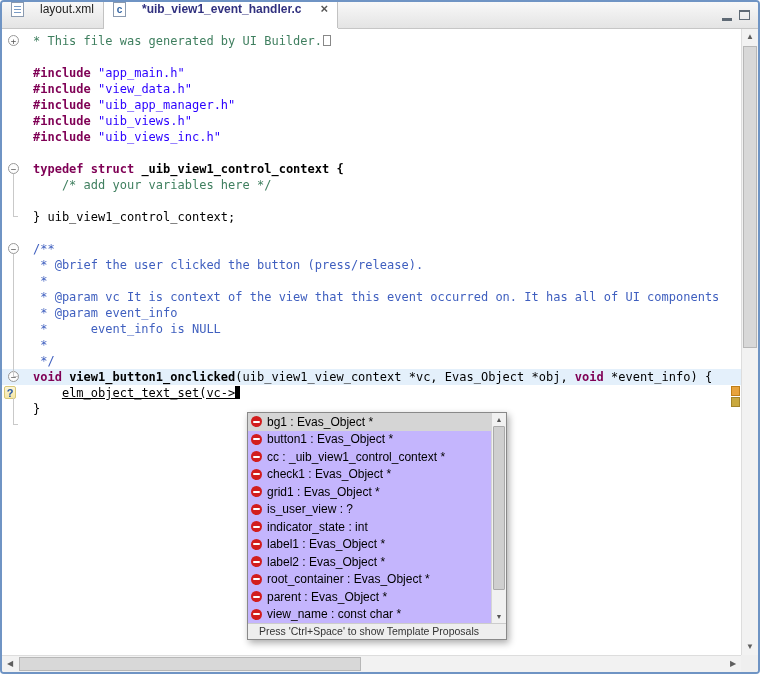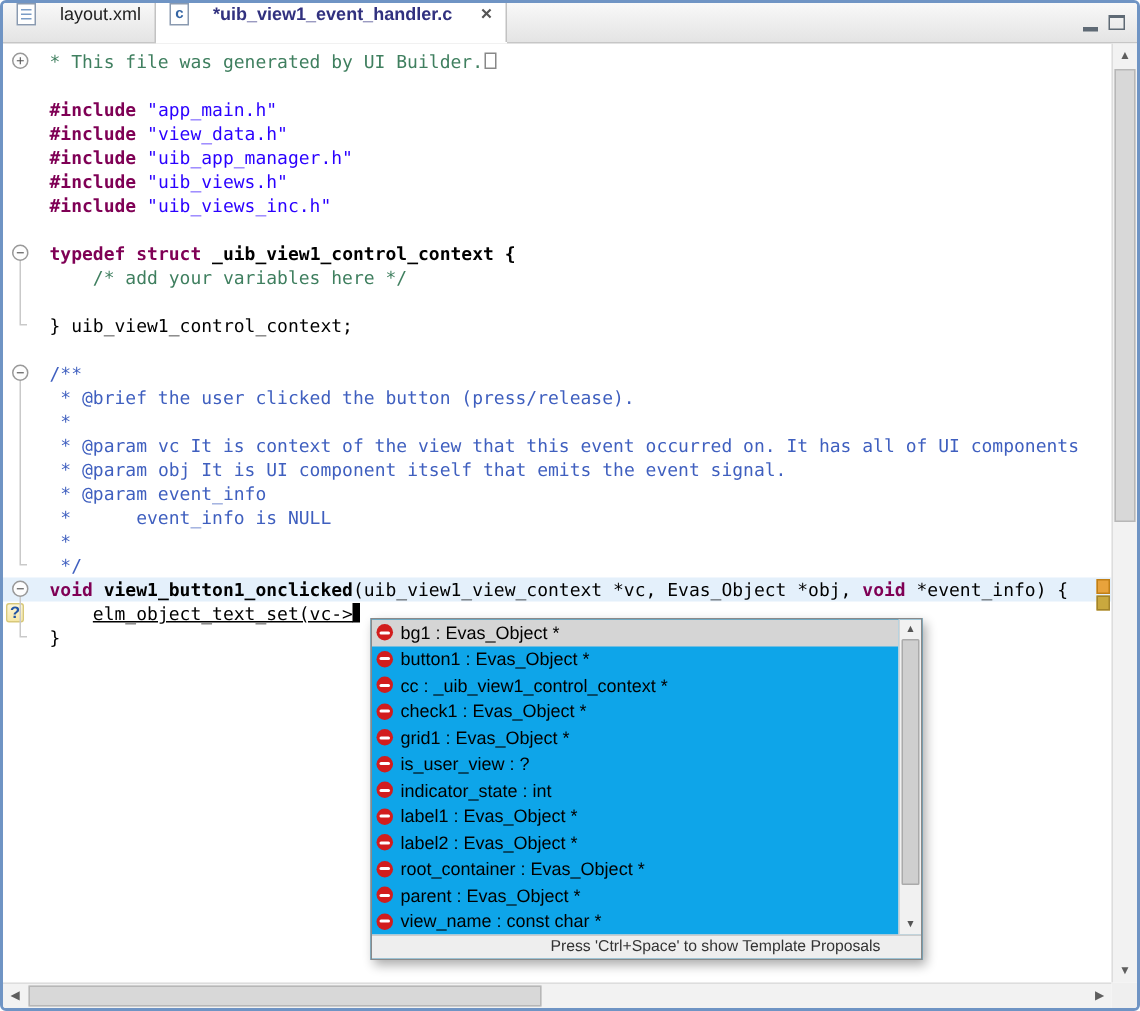--- a/index.html
+++ b/index.html
@@ -52,21 +52,21 @@
   .fguides{position:absolute;top:0;left:0;width:31px;height:100%;pointer-events:none}
   .fguide{position:absolute;left:11px;width:1px;background:#c9c9c9}
   .ftick{position:absolute;left:11px;width:5px;height:1px;background:#c9c9c9}
 
   
   .ovm{position:absolute;width:7px;height:8px;right:18px;z-index:2}
   .ovm1{top:384px;background:var(--marker-orange,#e8a33c);border:1px solid #c07f17}
   .ovm2{top:395px;background:var(--marker-gold,#c9a83e);border:1px solid #a3842a}
 
   
-  .popup{position:absolute;left:245px;top:410px;width:368px;height:228px;background:#0ea5e9;
+  .popup{position:absolute;left:245px;top:410px;width:260px;height:228px;background:#c4b5fd;
     border:1px solid #898989;box-shadow:2px 3px 7px rgba(0,0,0,.33);box-sizing:border-box;z-index:6}
   .pp-list{position:absolute;top:0;left:0;right:15px;bottom:16px;overflow:hidden}
   .pp-item{display:flex;align-items:center;height:17.5px;padding-left:3px;gap:5px;
     font-size:12px;white-space:pre;color:#000}
   .pp-item.sel{background:var(--sel-bg,#d5d5d5)}
   .ppicon{width:11px;height:11px;border-radius:50%;background:var(--icon-red,#d21d1d);
     position:relative;flex:0 0 11px}
   .ppdash{position:absolute;left:2px;top:4.5px;width:7px;height:2px;background:#fff;border-radius:1px}
   .pp-scroll{position:absolute;top:0;right:0;width:15px;bottom:16px;background:#f1f1f1;
     border-left:1px solid #d5d5d5;box-sizing:border-box}
@@ -131,21 +131,20 @@
         <div class="line"><span class="foldcol"></span><span class="txt">&nbsp;</span></div>
         <div class="line"><span class="foldcol"><span class="fcirc">−</span></span><span class="txt"><span class="sg-k">typedef</span><span class="sg-p"> </span><span class="sg-k">struct</span><span class="sg-b"> _uib_view1_control_context {</span></span></div>
         <div class="line"><span class="foldcol"></span><span class="txt"><span class="sg-c2">    /* add your variables here */</span></span></div>
         <div class="line"><span class="foldcol"></span><span class="txt">&nbsp;</span></div>
         <div class="line"><span class="foldcol"></span><span class="txt"><span class="sg-p">} uib_view1_control_context;</span></span></div>
         <div class="line"><span class="foldcol"></span><span class="txt">&nbsp;</span></div>
         <div class="line"><span class="foldcol"><span class="fcirc">−</span></span><span class="txt"><span class="sg-c1">/**</span></span></div>
         <div class="line"><span class="foldcol"></span><span class="txt"><span class="sg-c1"> * @brief the user clicked the button (press/release).</span></span></div>
         <div class="line"><span class="foldcol"></span><span class="txt"><span class="sg-c1"> *</span></span></div>
         <div class="line"><span class="foldcol"></span><span class="txt"><span class="sg-c1"> * @param </span><span class="sg-c1u">vc</span><span class="sg-c1"> It is context of the view that this event occurred on. It has all of UI components</span></span></div>
-        <div class="line"><span class="foldcol"></span><span class="txt"><span class="sg-c1"> * @param </span><span class="sg-c1u">obj</span><span class="sg-c1"> It is UI component itself that emits the event signal.</span></span></div>
         <div class="line"><span class="foldcol"></span><span class="txt"><span class="sg-c1"> * @param event_info</span></span></div>
         <div class="line"><span class="foldcol"></span><span class="txt"><span class="sg-c1"> *      event_info is NULL</span></span></div>
         <div class="line"><span class="foldcol"></span><span class="txt"><span class="sg-c1"> *</span></span></div>
         <div class="line"><span class="foldcol"></span><span class="txt"><span class="sg-c1"> */</span></span></div>
         <div class="line cur"><span class="foldcol"><span class="fcirc">−</span></span><span class="txt"><span class="sg-k">void</span><span class="sg-b"> view1_button1_onclicked</span><span class="sg-p">(uib_view1_view_context *vc, Evas_Object *obj, </span><span class="sg-k">void</span><span class="sg-p"> *event_info) {</span></span></div>
         <div class="line"><span class="foldcol"><span class="qmark">?</span></span><span class="txt"><span class="sg-p">    </span><span class="sg-ul">elm_object_text_set(vc-&gt;</span><span class="sg-caret"></span></span></div>
         <div class="line"><span class="foldcol"></span><span class="txt"><span class="sg-p">}</span></span></div>
       </div>
     <div class="fguides">
         <div class="fguide" style="top: 145px; height: 42px;"></div>

